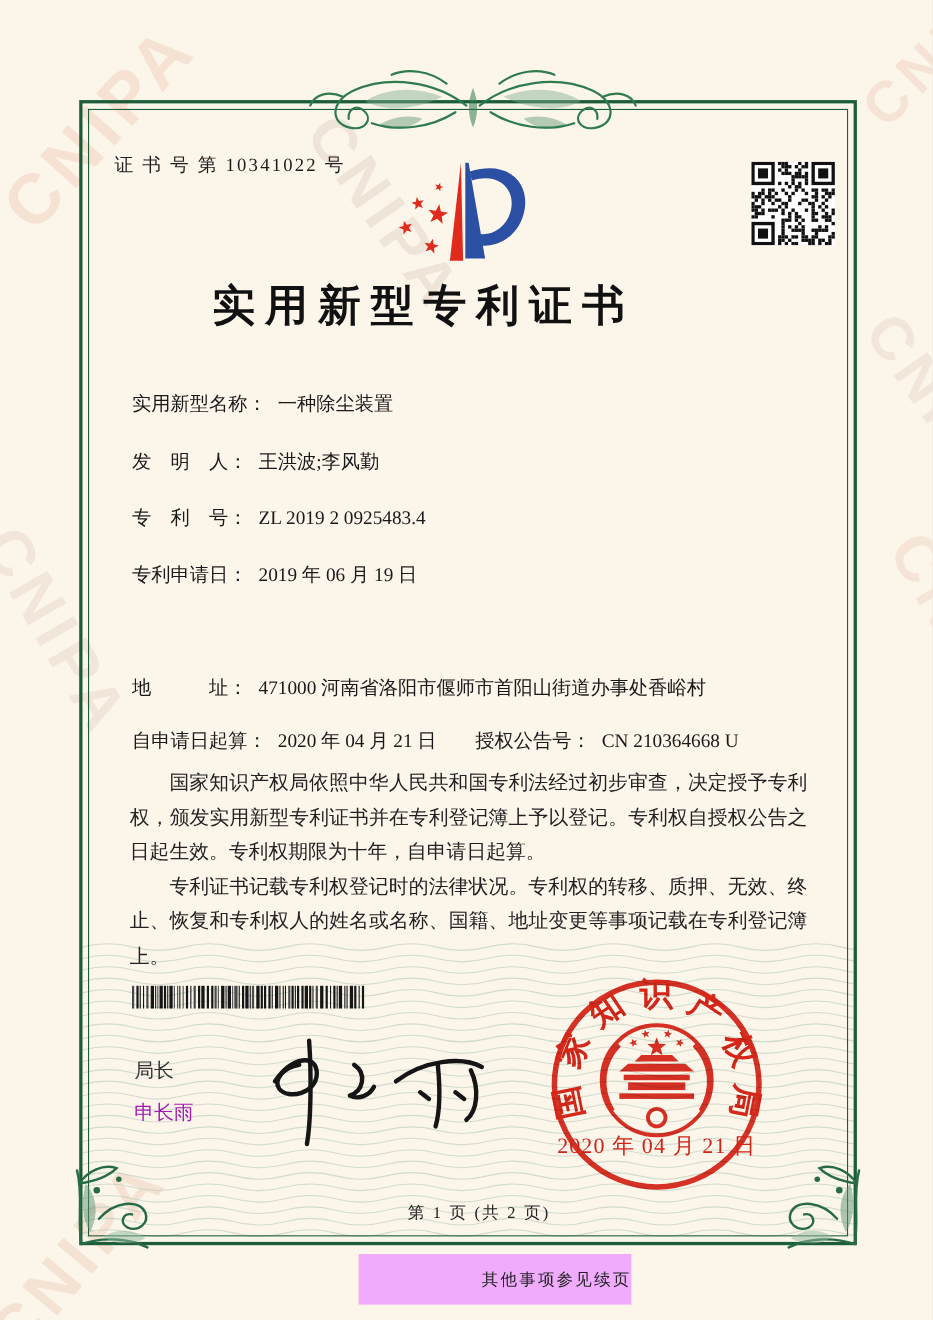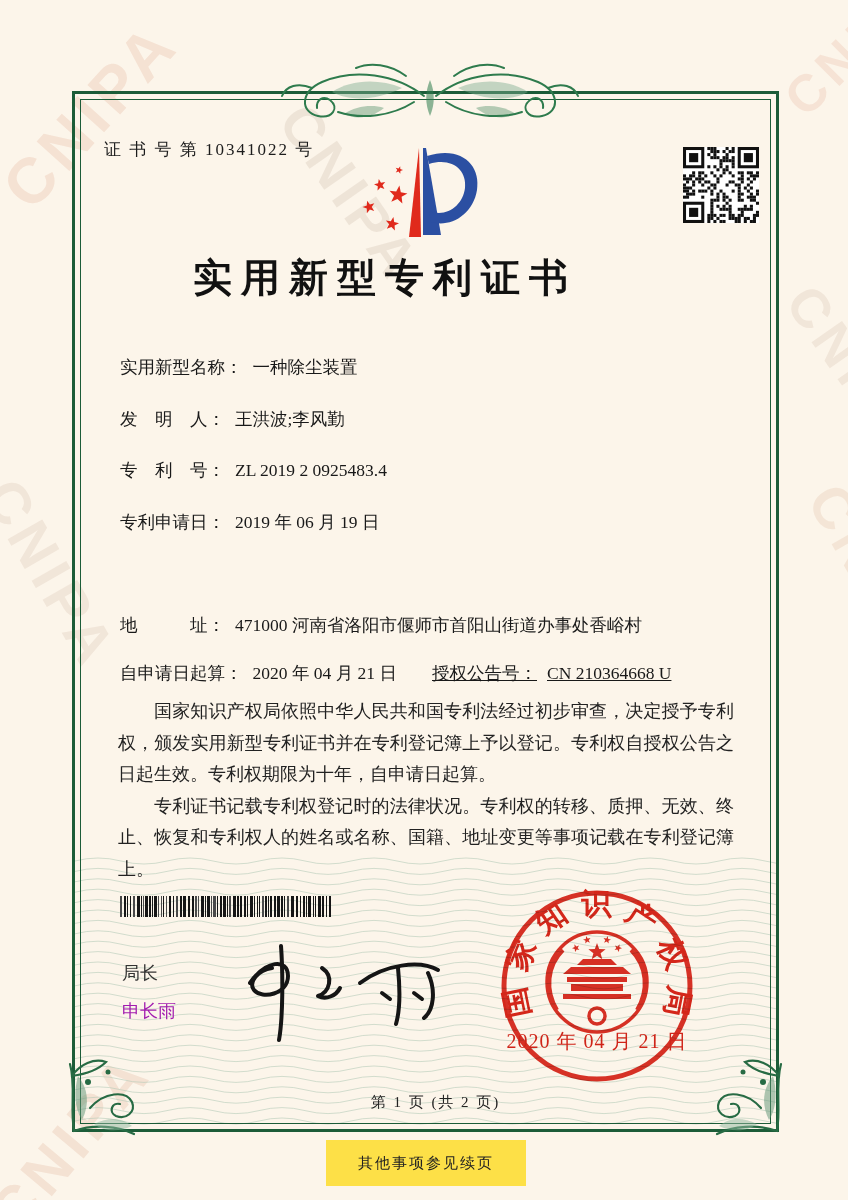--- a/index.html
+++ b/index.html
@@ -22,34 +22,34 @@
   .frame-inner{left:80px;top:99px;width:691px;height:1025px;border:1.5px solid #1c5c38;box-sizing:border-box;}
   
   .cert-no{left:104px;top:138px;font-size:17px;letter-spacing:2px;}
   .title{left:0;top:251px;width:770px;text-align:center;font-size:39px;font-weight:bold;
          letter-spacing:9px;color:#111;}
   
   .field-row{position:absolute;left:120px;font-size:17.5px;white-space:nowrap;color:#191919;}
   .field-row .val{margin-left:10px;}
   .f0{top:355px}.f1{top:407px}.f2{top:458px}.f3{top:510px}.f4{top:561px}.f5{top:613px}
   .grant-left{left:120px;top:661px;}
-  .grant-right{left:432px;top:661px;text-decoration:underline;}
+  .grant-right{left:432px;top:661px;}
   
   .body-text{left:118px;top:696px;width:616px;font-size:18px;line-height:31.5px;
              text-align:justify;color:#222;}
   .body-text p{margin:0;text-indent:2em;}
   
   .signer-title{left:122px;top:961px;font-size:18px;font-family:Liberation Mono, monospace;color:#333;}
   .signer-name{left:122px;top:999px;font-size:18px;font-family:"Liberation Sans","DejaVu Sans",sans-serif;color:#a21caf;}
   .seal-wrap{left:487px;top:876px;width:220px;height:220px;mix-blend-mode:multiply;}
   .seal-date{left:487px;top:1028px;width:220px;text-align:center;font-size:20px;
              color:#cf2418;letter-spacing:1px;white-space:nowrap;}
   .page-info{left:72px;top:1093px;width:727px;text-align:center;font-size:15px;letter-spacing:2px;color:#222;}
-  .footer-box{left:326px;top:1140px;width:200px;height:46px;background:#fde047;
-              display:flex;align-items:center;justify-content:center;}
+  .footer-box{left:326px;top:1140px;width:200px;height:46px;background:#f0abfc;
+              display:flex;align-items:center;justify-content:flex-end;padding-left:48px;}
   .footer-box span{font-size:15px;letter-spacing:2px;color:#222;}
   svg{display:block;}
 </style>
 </head>
 <body>
 
 <div class="page">
 
   <div class="wm wm-a">CNIPA</div>
   <div class="wm wm-b">CNIPA</div>

